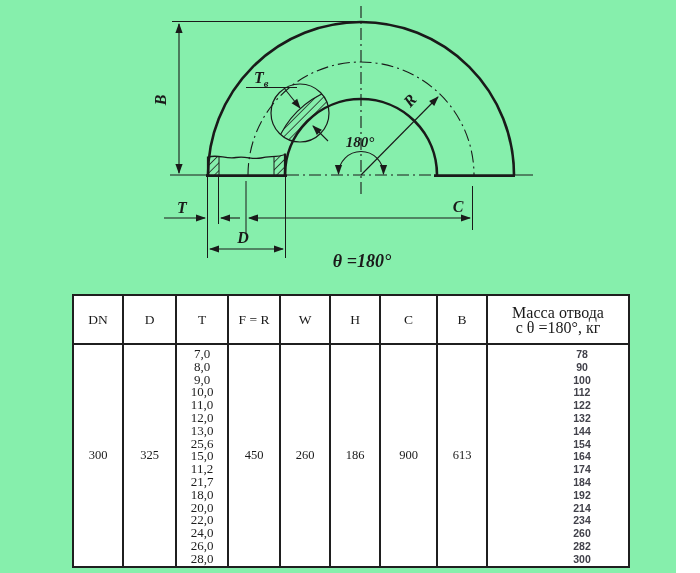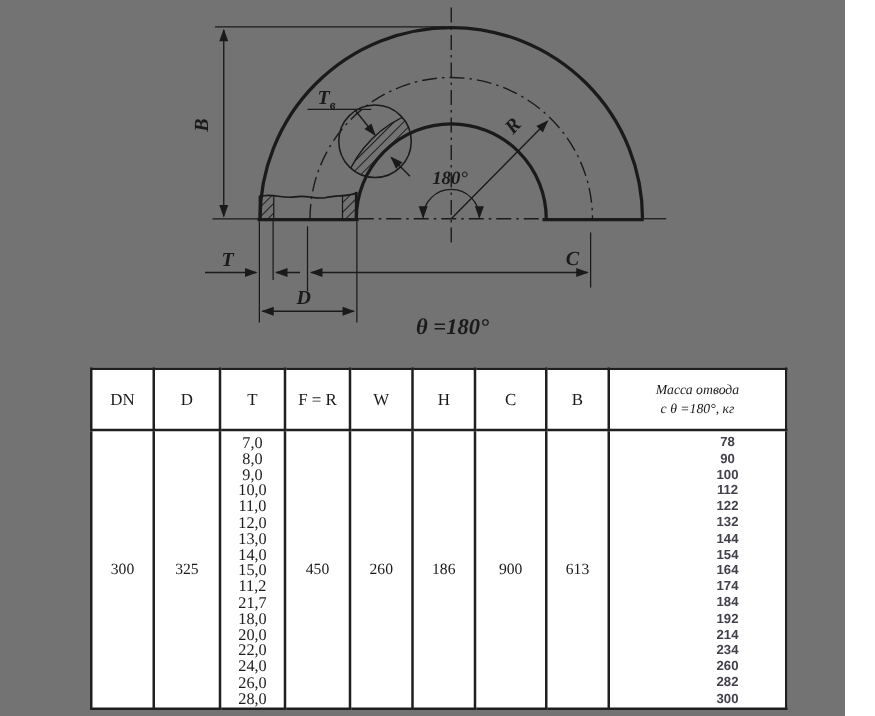--- a/index.html
+++ b/index.html
@@ -1,29 +1,29 @@
 <!DOCTYPE html>
 <html><head>
 <meta charset="utf-8">
 <style>
   html,body{margin:0;padding:0;background:#ffffff;}
-  .canvas{position:relative;width:676px;height:573px;background:#737373;overflow:hidden;
+  .canvas{position:relative;width:676px;height:573px;background:#86efac;overflow:hidden;
           font-family:"Liberation Serif", serif;}
   svg{position:absolute;left:0;top:0;}
   svg text{fill:#1a1a1a;}
   .dimlbl{font-family:"Liberation Serif", serif;font-style:italic;font-weight:bold;font-size:16px;}
   .anglbl{font-family:"Liberation Serif", serif;font-style:italic;font-weight:bold;font-size:15px;}
   .caplbl{font-family:"Liberation Serif", serif;font-style:italic;font-weight:bold;font-size:18px;}
 
   table.spec{position:absolute;left:72px;top:294px;width:556px;border-collapse:collapse;
              table-layout:fixed;background:#fff;}
   table.spec, table.spec td{border:2px solid #1f1f1f;}
   table.spec td{padding:0;text-align:center;vertical-align:middle;color:#1a1a1a;}
   td.hdr{height:47px;font-size:13.5px;}
-  td.hdr-mass{font-size:11px;line-height:15px;font-style:italic;}
+  td.hdr-mass{font-size:16px;line-height:15px;}
   tr.bodyrow td{height:220px;font-size:12.5px;}
   td.listcell{vertical-align:top;}
   .t-list{padding-top:3px;}
   .t-list div{font-size:13px;line-height:12.8px;color:#1d1d1d;}
   .mass-list{padding-top:3px;padding-left:48px;}
   .mass-list div{font-family:"Liberation Sans", sans-serif;font-weight:bold;
                  font-size:10.5px;line-height:12.8px;color:#41414a;}
 </style>
 </head>
 <body>
@@ -155,21 +155,21 @@
         <td>325</td>
         <td class="listcell">
           <div class="t-list">
               <div>7,0</div>
               <div>8,0</div>
               <div>9,0</div>
               <div>10,0</div>
               <div>11,0</div>
               <div>12,0</div>
               <div>13,0</div>
-              <div>14,0</div>
+              <div>25,6</div>
               <div>15,0</div>
               <div>11,2</div>
               <div>21,7</div>
               <div>18,0</div>
               <div>20,0</div>
               <div>22,0</div>
               <div>24,0</div>
               <div>26,0</div>
               <div>28,0</div>
             </div>

